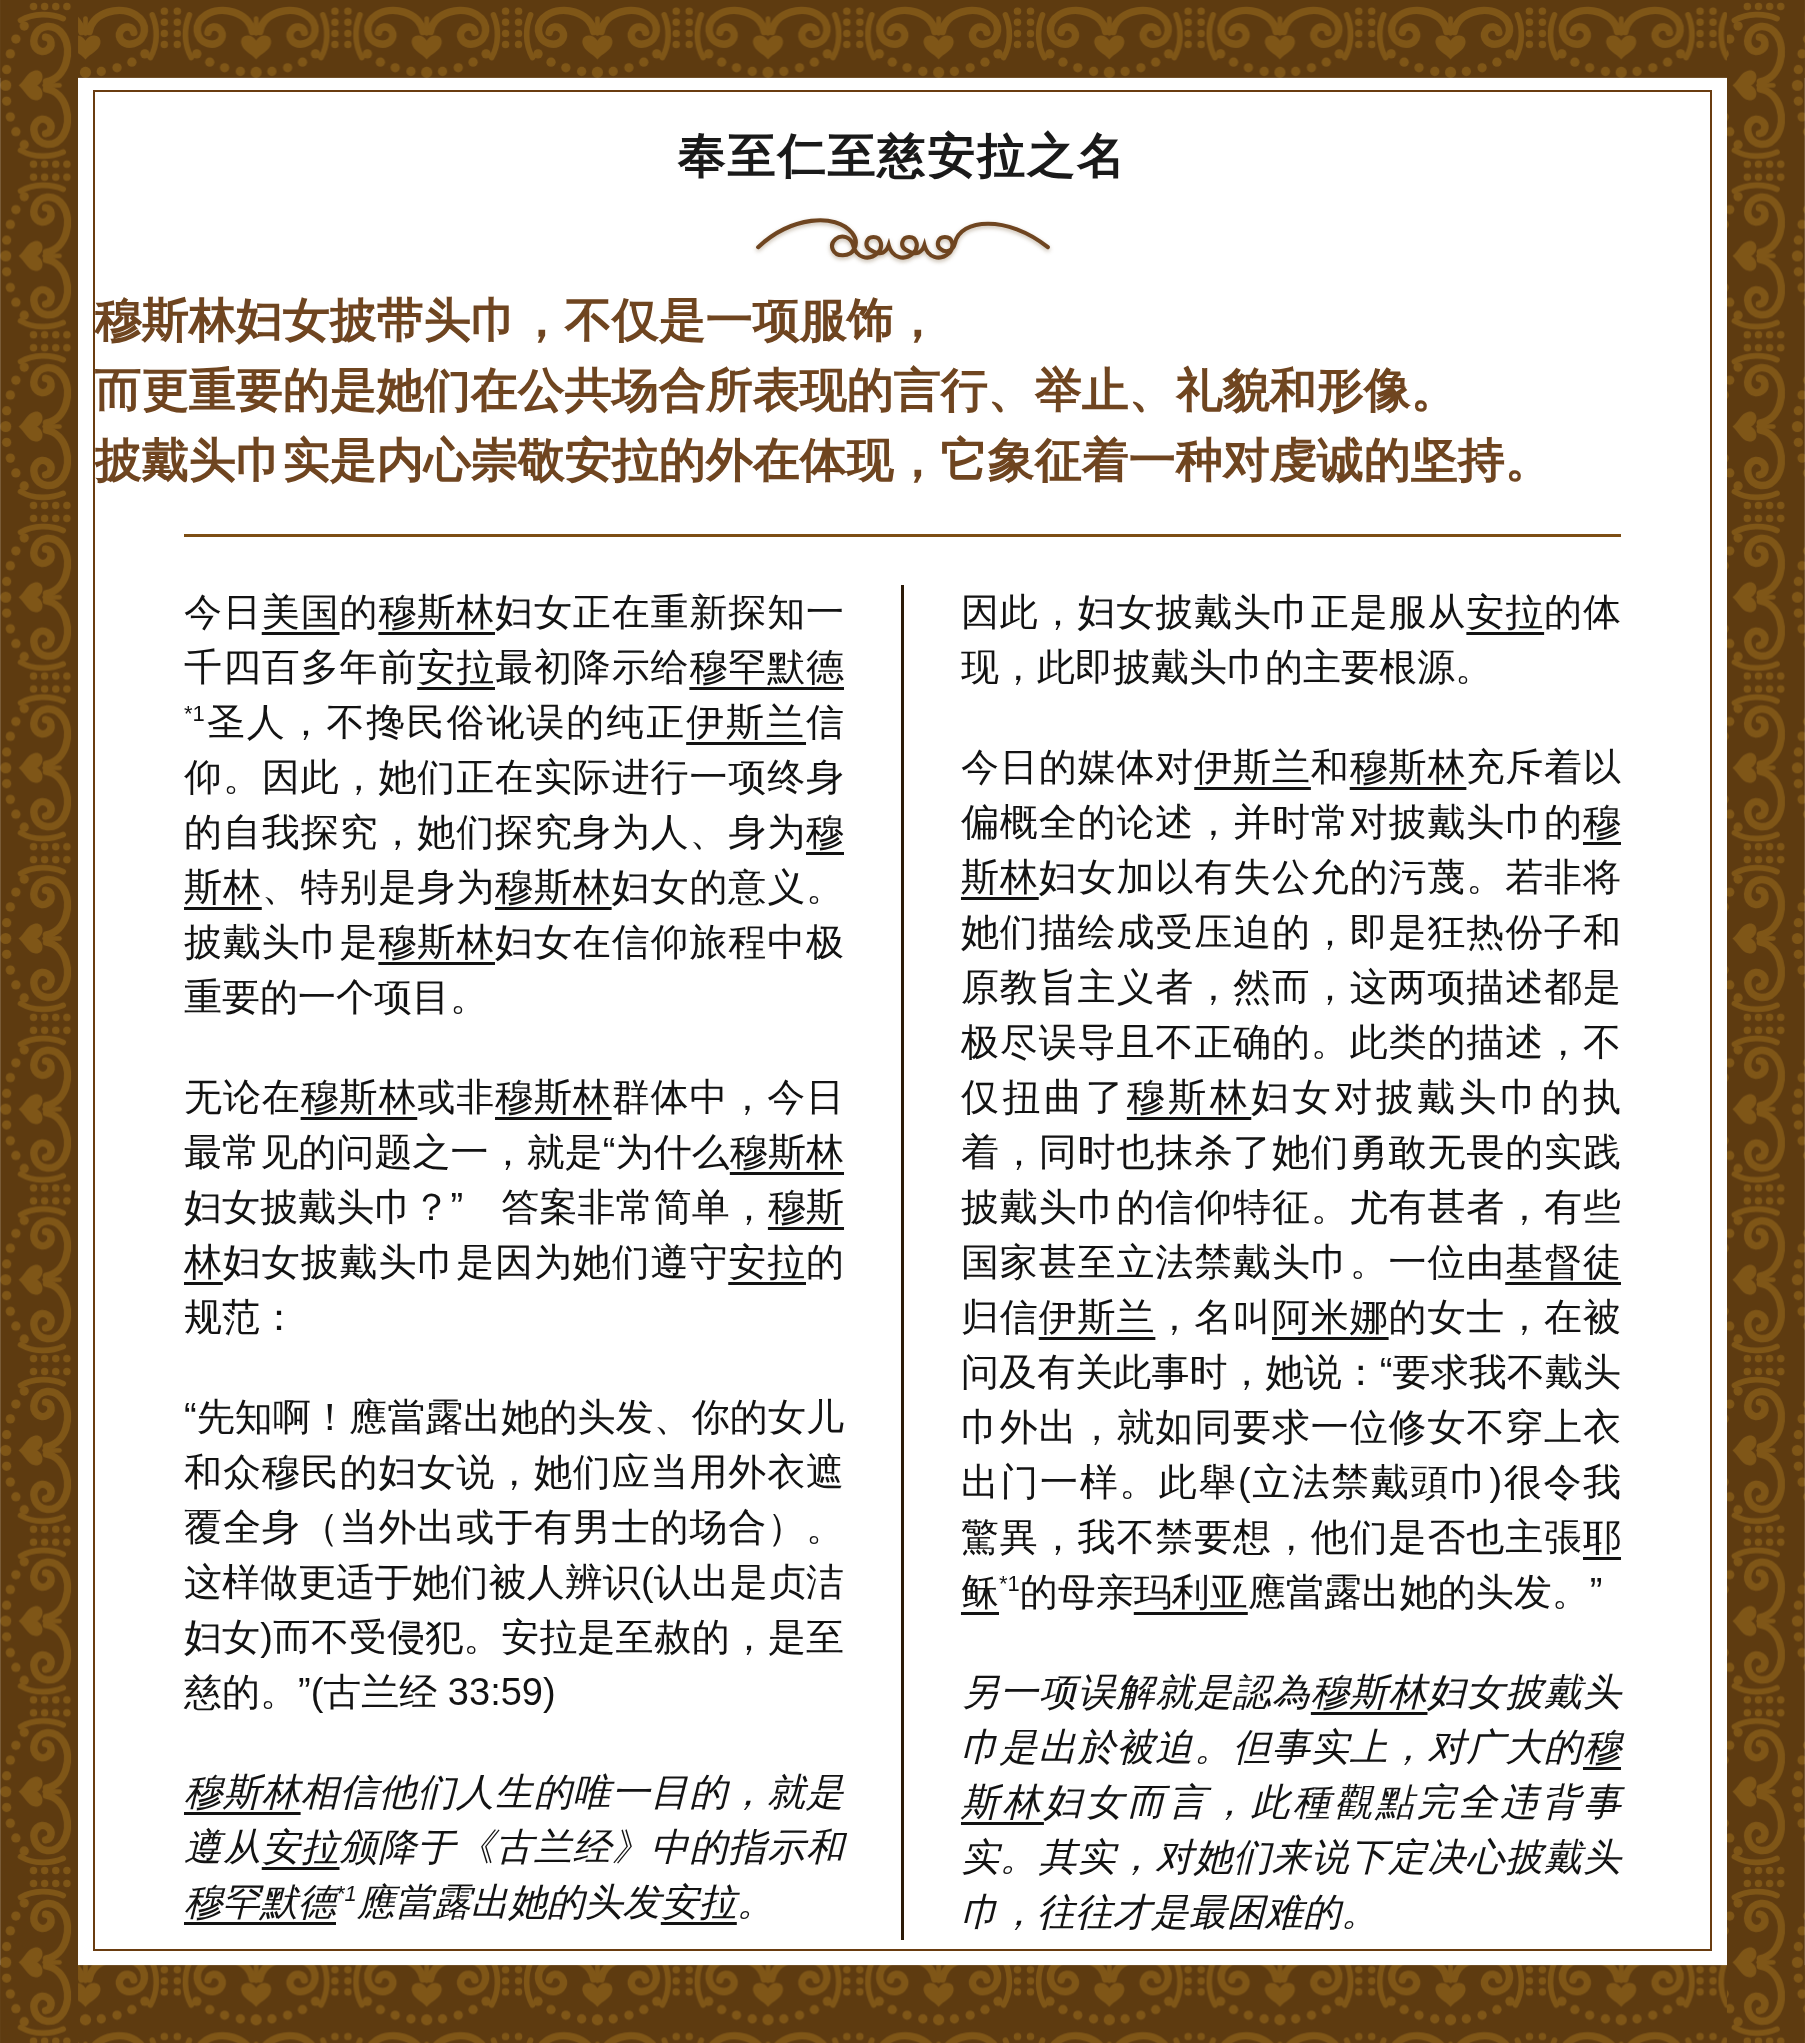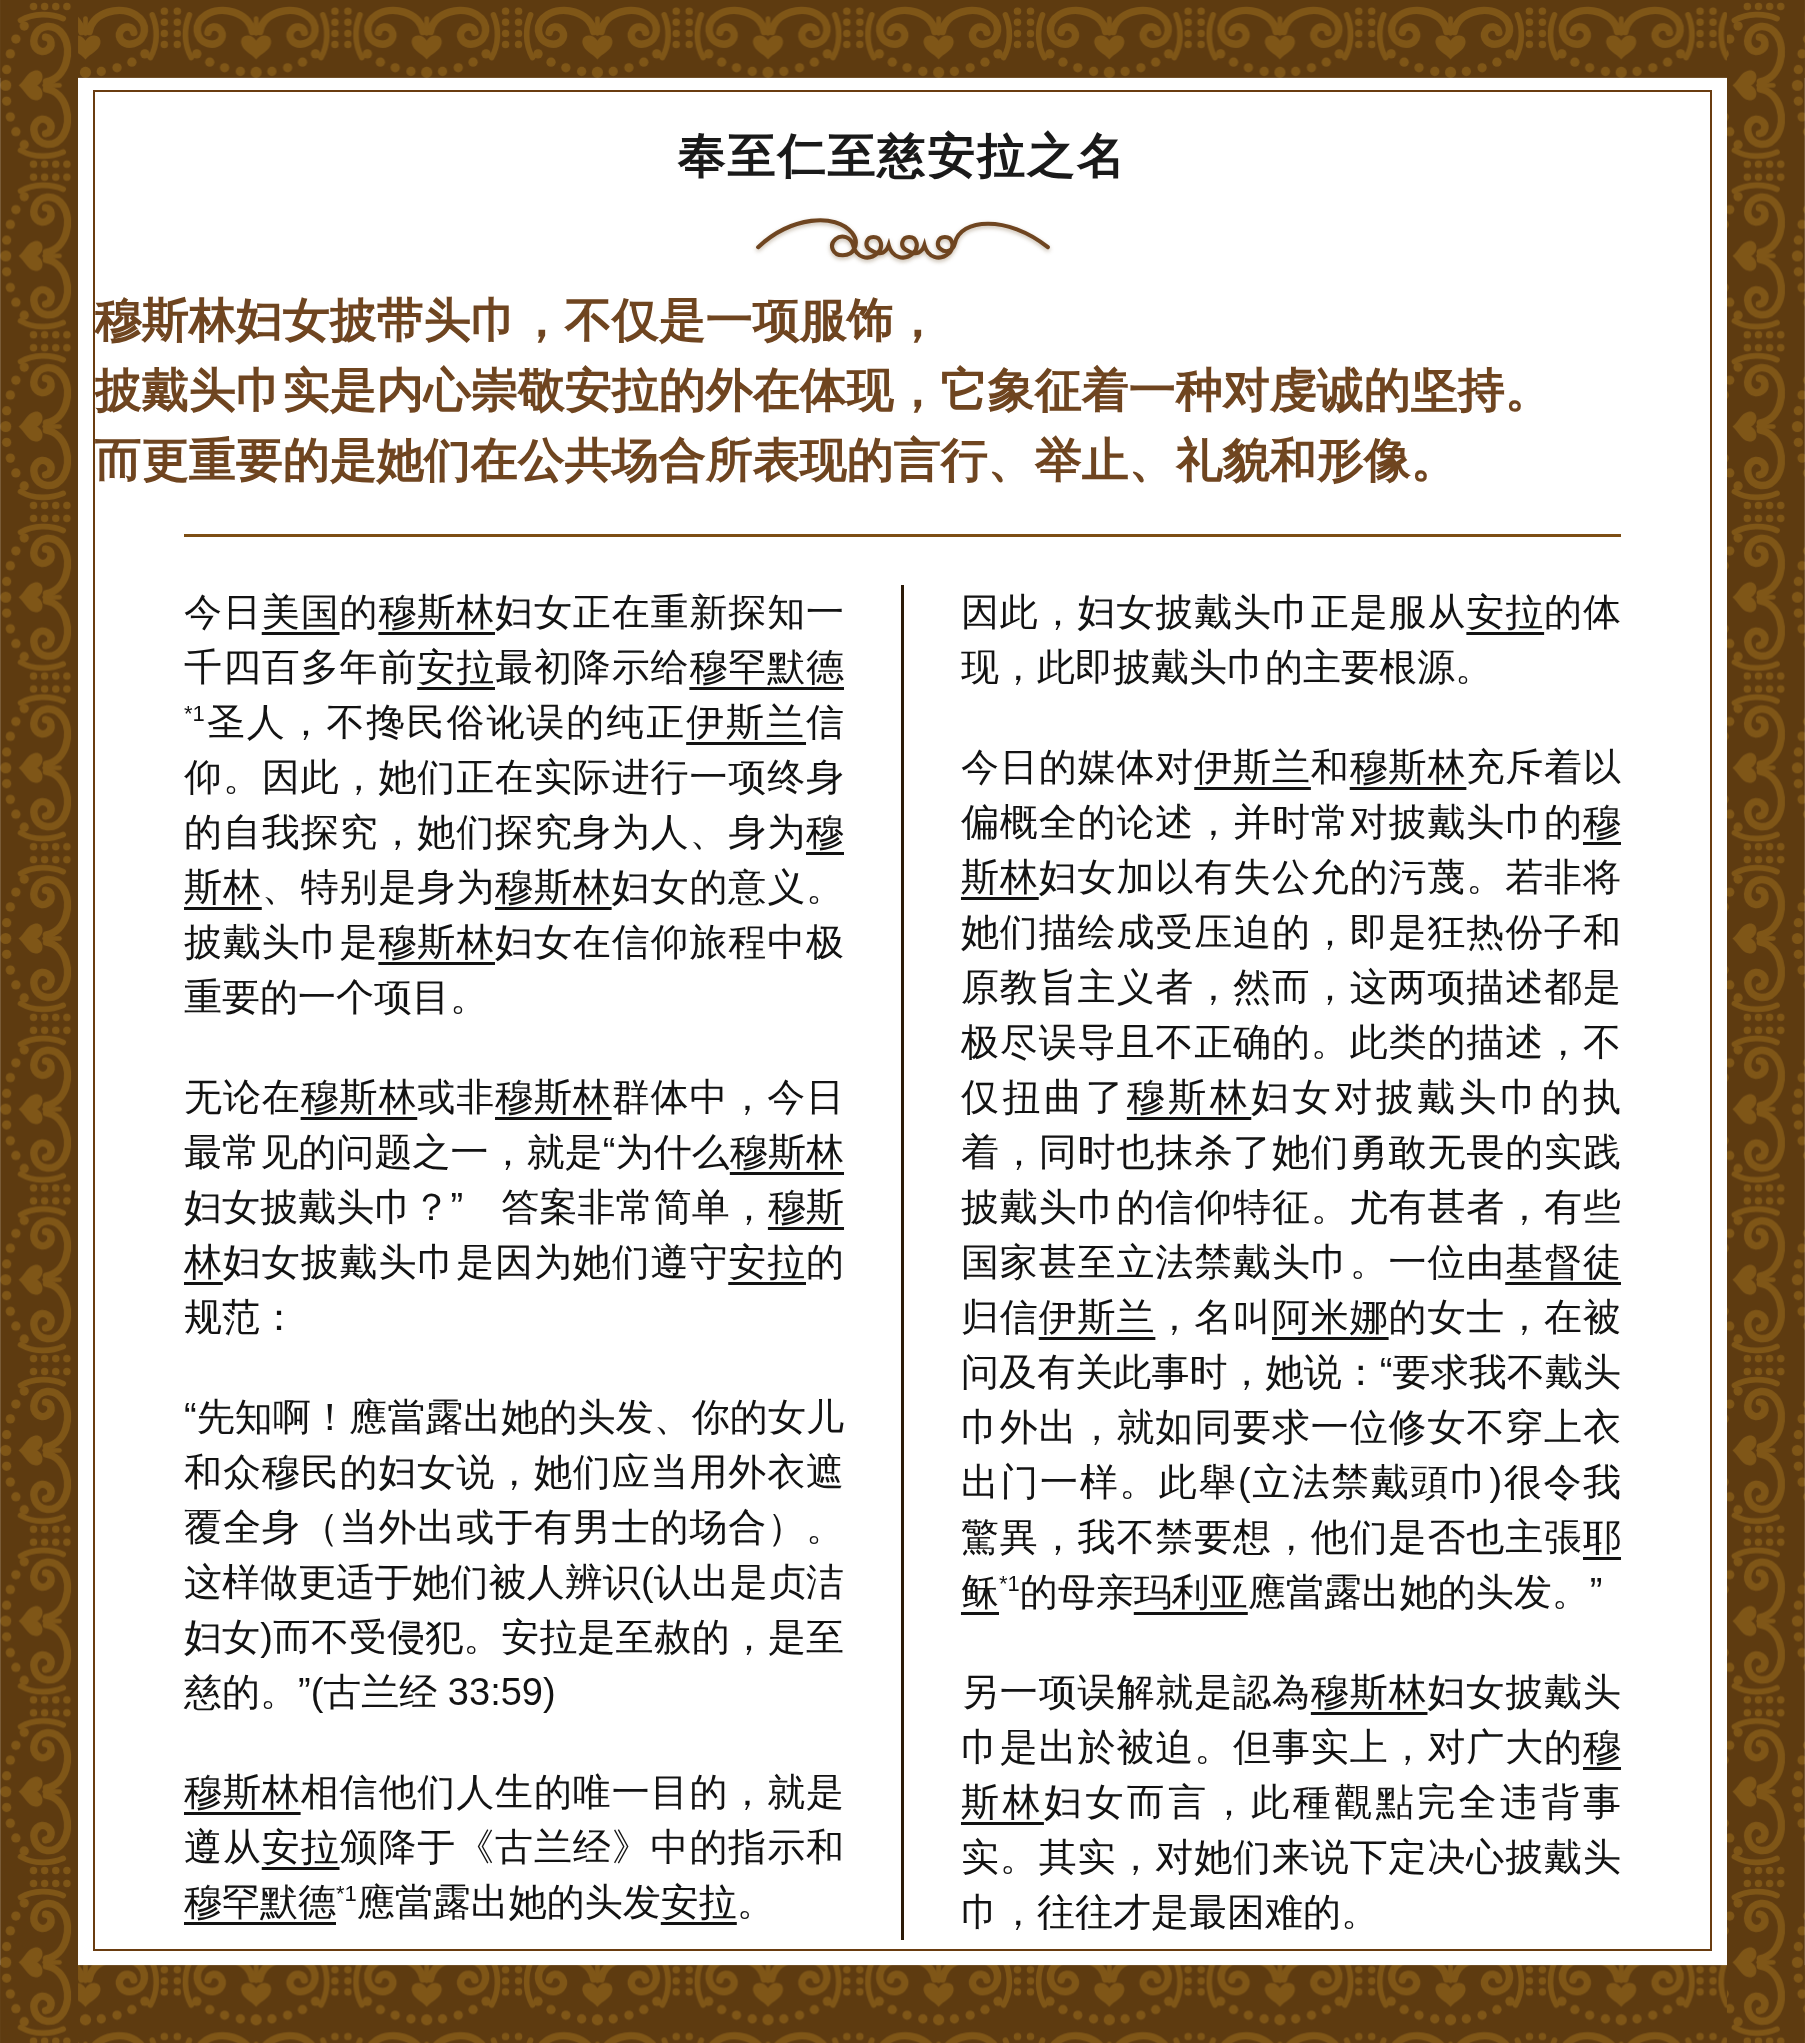--- a/index.html
+++ b/index.html
@@ -12,21 +12,21 @@
              color:#1a1a1a;letter-spacing:1.9px;}
   .flourish{display:block;margin:22px auto 0;filter:drop-shadow(0 2.8px 1.9px rgba(90,60,20,.35));}
   .heading{margin-top:16.7px;text-align:left;color:#6f4520;font-weight:700;
            font-size:47px;line-height:70px;}
   .rule{height:3.7px;background:#7d4e14;margin:39px 89px 0;}
   .columns{display:flex;justify-content:space-between;margin:48px 89px 0;}
   .col{width:660px;}
   .divider{width:2.8px;background:#2b1a08;align-self:stretch;}
   .col p{margin:0 0 45px;font-size:38px;line-height:55px;color:#131313;
          text-align:justify;text-justify:inter-ideograph;}
-  .col p:last-child{margin-bottom:0;}
+  .col p:last-child{margin-bottom:0;font-style:italic;}
   .b{font-weight:400;}
   .u{text-decoration:underline;text-decoration-thickness:2.8px;text-underline-offset:7.4px;}
   .sup{font-size:22px;vertical-align:super;line-height:0;}
 </style>
 </head>
 <body>
 
 <div class="page">
 
   <svg class="border-svg" width="1805" height="2043" aria-hidden="true" viewBox="0 0 1946 2203">
@@ -79,22 +79,22 @@
       <svg class="flourish" width="306" height="58" viewBox="0 0 300 56" aria-hidden="true">
         <path fill="none" stroke="#6f4520" stroke-width="4" stroke-linecap="round" d="M8 36 C40 6 84 2 100 22 C108 32 102 44 91 44 C81 44 77 34 84 28 C90 23 99 26 101 34
              C104 46 116 50 125 42 C131 36 129 26 121 26 C114 26 112 34 117 38 C129 46 134 40 136 34
              C139 46 151 50 160 42 C166 36 164 26 156 26 C149 26 147 34 152 38 C164 46 169 40 171 34
              C174 46 186 50 195 42 C201 36 199 26 191 26 C184 26 182 34 187 38 C192 42 199 40 201 32
              C206 8 252 4 292 36"></path>
       </svg>
 
       <div class="heading">
         <div>穆斯林妇女披带头巾，不仅是一项服饰，</div>
+        <div>而更重要的是她们在公共场合所表现的言行、举止、礼貌和形像。</div>
         <div>披戴头巾实是内心崇敬安拉的外在体现，它象征着一种对虔诚的坚持。</div>
-        <div>而更重要的是她们在公共场合所表现的言行、举止、礼貌和形像。</div>
       </div>
 
       <div class="rule"></div>
 
       <div class="columns">
         <div class="col">
           <p><span class="b">今日</span><span class="b u">美国</span><span class="b">的</span><span class="b u">穆斯林</span><span class="b">妇女正在重新探知一千四百多年前</span><span class="b u">安拉</span><span class="b">最初降示给</span><span class="b u">穆罕默德</span><span class="b sup">*1</span><span class="b">圣人，不搀民俗讹误的纯正</span><span class="b u">伊斯兰</span><span class="b">信仰。</span><span>因此，她们正在实际进行一项终身的自我探究，她们探究身为人、身为</span><span class="u">穆斯林</span><span>、特别是身为</span><span class="u">穆斯林</span><span>妇女的意义。披戴头巾是</span><span class="u">穆斯林</span><span>妇女在信仰旅程中极重要的一个项目。</span></p>
           <p><span>无论在</span><span class="u">穆斯林</span><span>或非</span><span class="u">穆斯林</span><span>群体中，今日最常见的问题之一，就是“为什么</span><span class="u">穆斯林</span><span>妇女披戴头巾？”　答案非常简单，</span><span class="u">穆斯林</span><span>妇女披戴头巾是因为她们遵守</span><span class="u">安拉</span><span>的规范：</span></p>
           <p><span>“先知啊！應當露出她的头发、你的女儿和众穆民的妇女说，她们应当用外衣遮覆全身（当外出或于有男士的场合）。这样做更适于她们被人辨识(认出是贞洁妇女)而不受侵犯。安拉是至赦的，是至慈的。”(古兰经 33:59)</span></p>
           <p><span class="u">穆斯林</span><span>相信他们人生的唯一目的，就是遵从</span><span class="u">安拉</span><span>颁降于《古兰经》中的指示和</span><span class="u">穆罕默德</span><span class="sup">*1</span><span>應當露出她的头发</span><span class="u">安拉</span><span>。</span></p>

